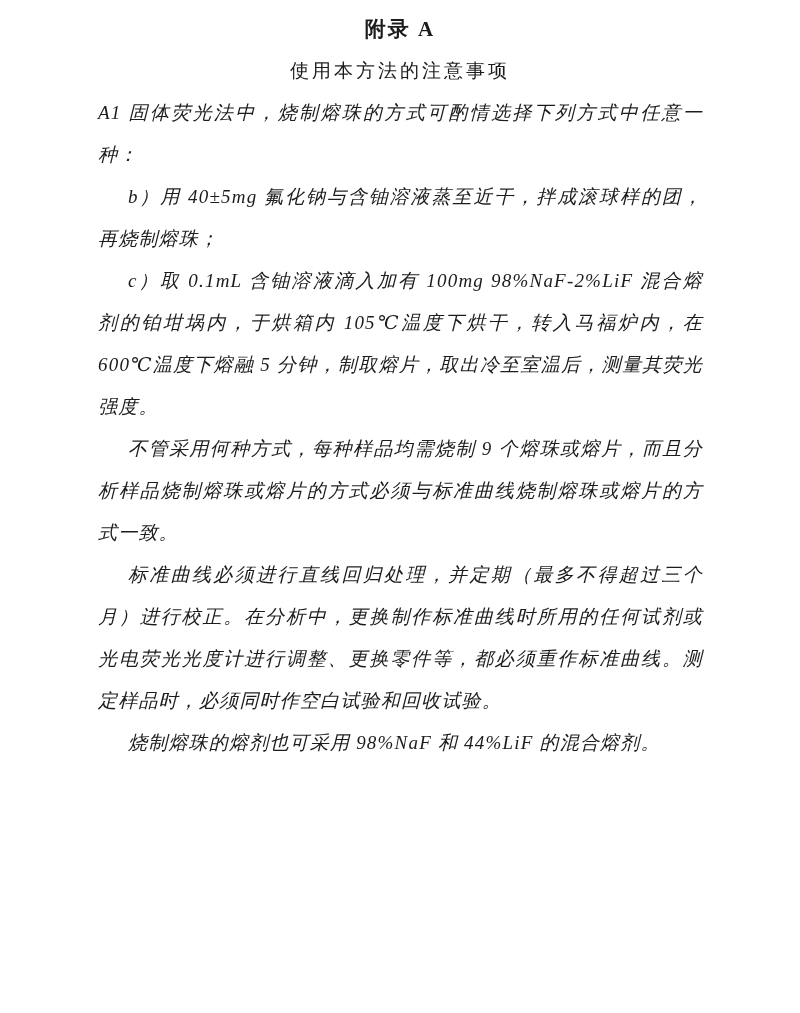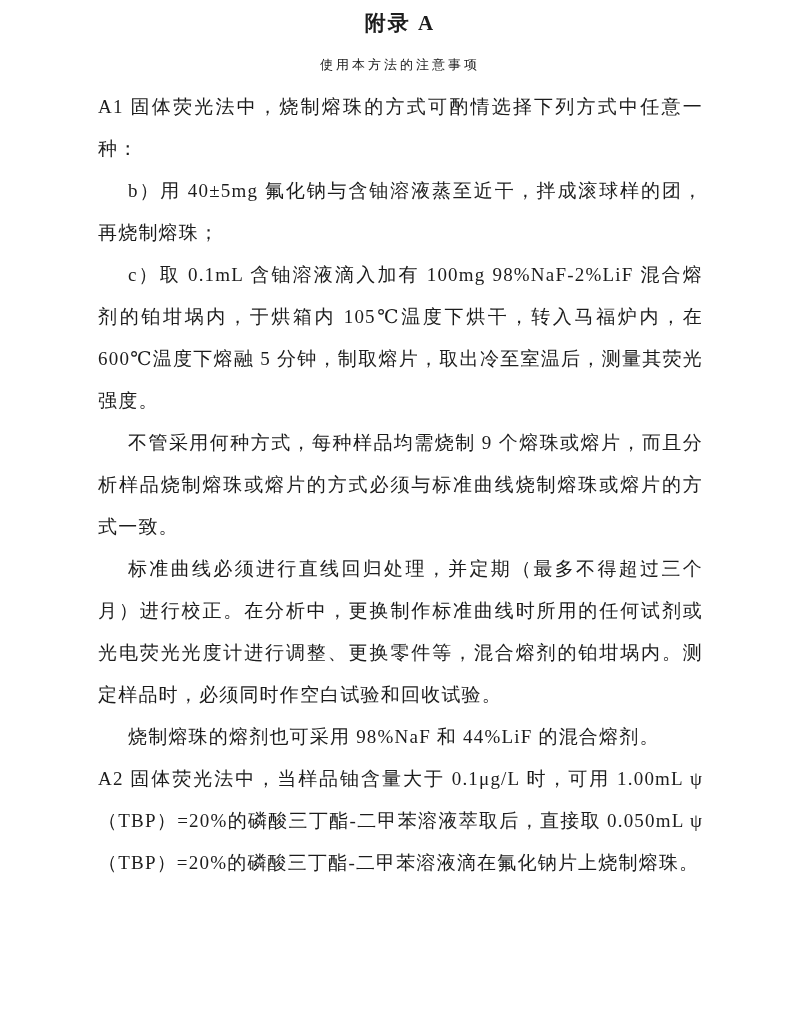--- a/index.html
+++ b/index.html
@@ -13,42 +13,43 @@
     font-family: "Liberation Serif", "DejaVu Serif", serif;
     color: #1c1c1c;
     overflow: hidden;
   }
   .page {
     position: relative;
     width: 800px;
     height: 1013px;
     background: #ffffff;
     box-sizing: border-box;
-    padding-top: 2px;
+    padding-top: 8px;
   }
   .heading-line {
     margin: 0;
     line-height: 42px;
     text-align: center;
   }
   .title {
     font-size: 21px;
     font-weight: bold;
     letter-spacing: 2px;
   }
   .subtitle {
-    font-size: 13px;
+    font-size: 19px;
     letter-spacing: 3px;
   }
   .ref-note {
     font-size: 19px;
     letter-spacing: 2px;
   }
   .body-text {
     margin: 0 97px 0 98px;
+    font-style: italic;
   }
   .para {
     margin: 0;
     font-size: 19px;
     line-height: 42px;
     letter-spacing: 1.2px;
     text-align: justify;
     text-justify: inter-ideograph;
   }
   .para.indent {
@@ -63,18 +64,17 @@
   <h1 class="heading-line title">附录 A</h1>
 
   <div class="heading-line subtitle">使用本方法的注意事项</div>
 
 
   <div class="body-text">
     <p class="para flush">A1 固体荧光法中，烧制熔珠的方式可酌情选择下列方式中任意一种：</p>
     <p class="para indent">b）用 40±5mg 氟化钠与含铀溶液蒸至近干，拌成滚球样的团，再烧制熔珠；</p>
     <p class="para indent">c）取 0.1mL 含铀溶液滴入加有 100mg 98%NaF-2%LiF 混合熔剂的铂坩埚内，于烘箱内 105℃温度下烘干，转入马福炉内，在 600℃温度下熔融 5 分钟，制取熔片，取出冷至室温后，测量其荧光强度。</p>
     <p class="para indent">不管采用何种方式，每种样品均需烧制 9 个熔珠或熔片，而且分析样品烧制熔珠或熔片的方式必须与标准曲线烧制熔珠或熔片的方式一致。</p>
-    <p class="para indent">标准曲线必须进行直线回归处理，并定期（最多不得超过三个月）进行校正。在分析中，更换制作标准曲线时所用的任何试剂或光电荧光光度计进行调整、更换零件等，混合熔剂的铂坩埚内。测定样品时，必须同时作空白试验和回收试验。</p>
+    <p class="para indent">标准曲线必须进行直线回归处理，并定期（最多不得超过三个月）进行校正。在分析中，更换制作标准曲线时所用的任何试剂或光电荧光光度计进行调整、更换零件等，都必须重作标准曲线。测定样品时，必须同时作空白试验和回收试验。</p>
     <p class="para indent">烧制熔珠的熔剂也可采用 98%NaF 和 44%LiF 的混合熔剂。</p>
-    <p class="para flush">A2 固体荧光法中，当样品铀含量大于 0.1μg/L 时，可用 1.00mL ψ（TBP）=20%的磷酸三丁酯-二甲苯溶液萃取后，直接取 0.050mL ψ（TBP）=20%的磷酸三丁酯-二甲苯溶液滴在氟化钠片上烧制熔珠。</p>
   </div>
 
 </div>
 
 </body></html>

